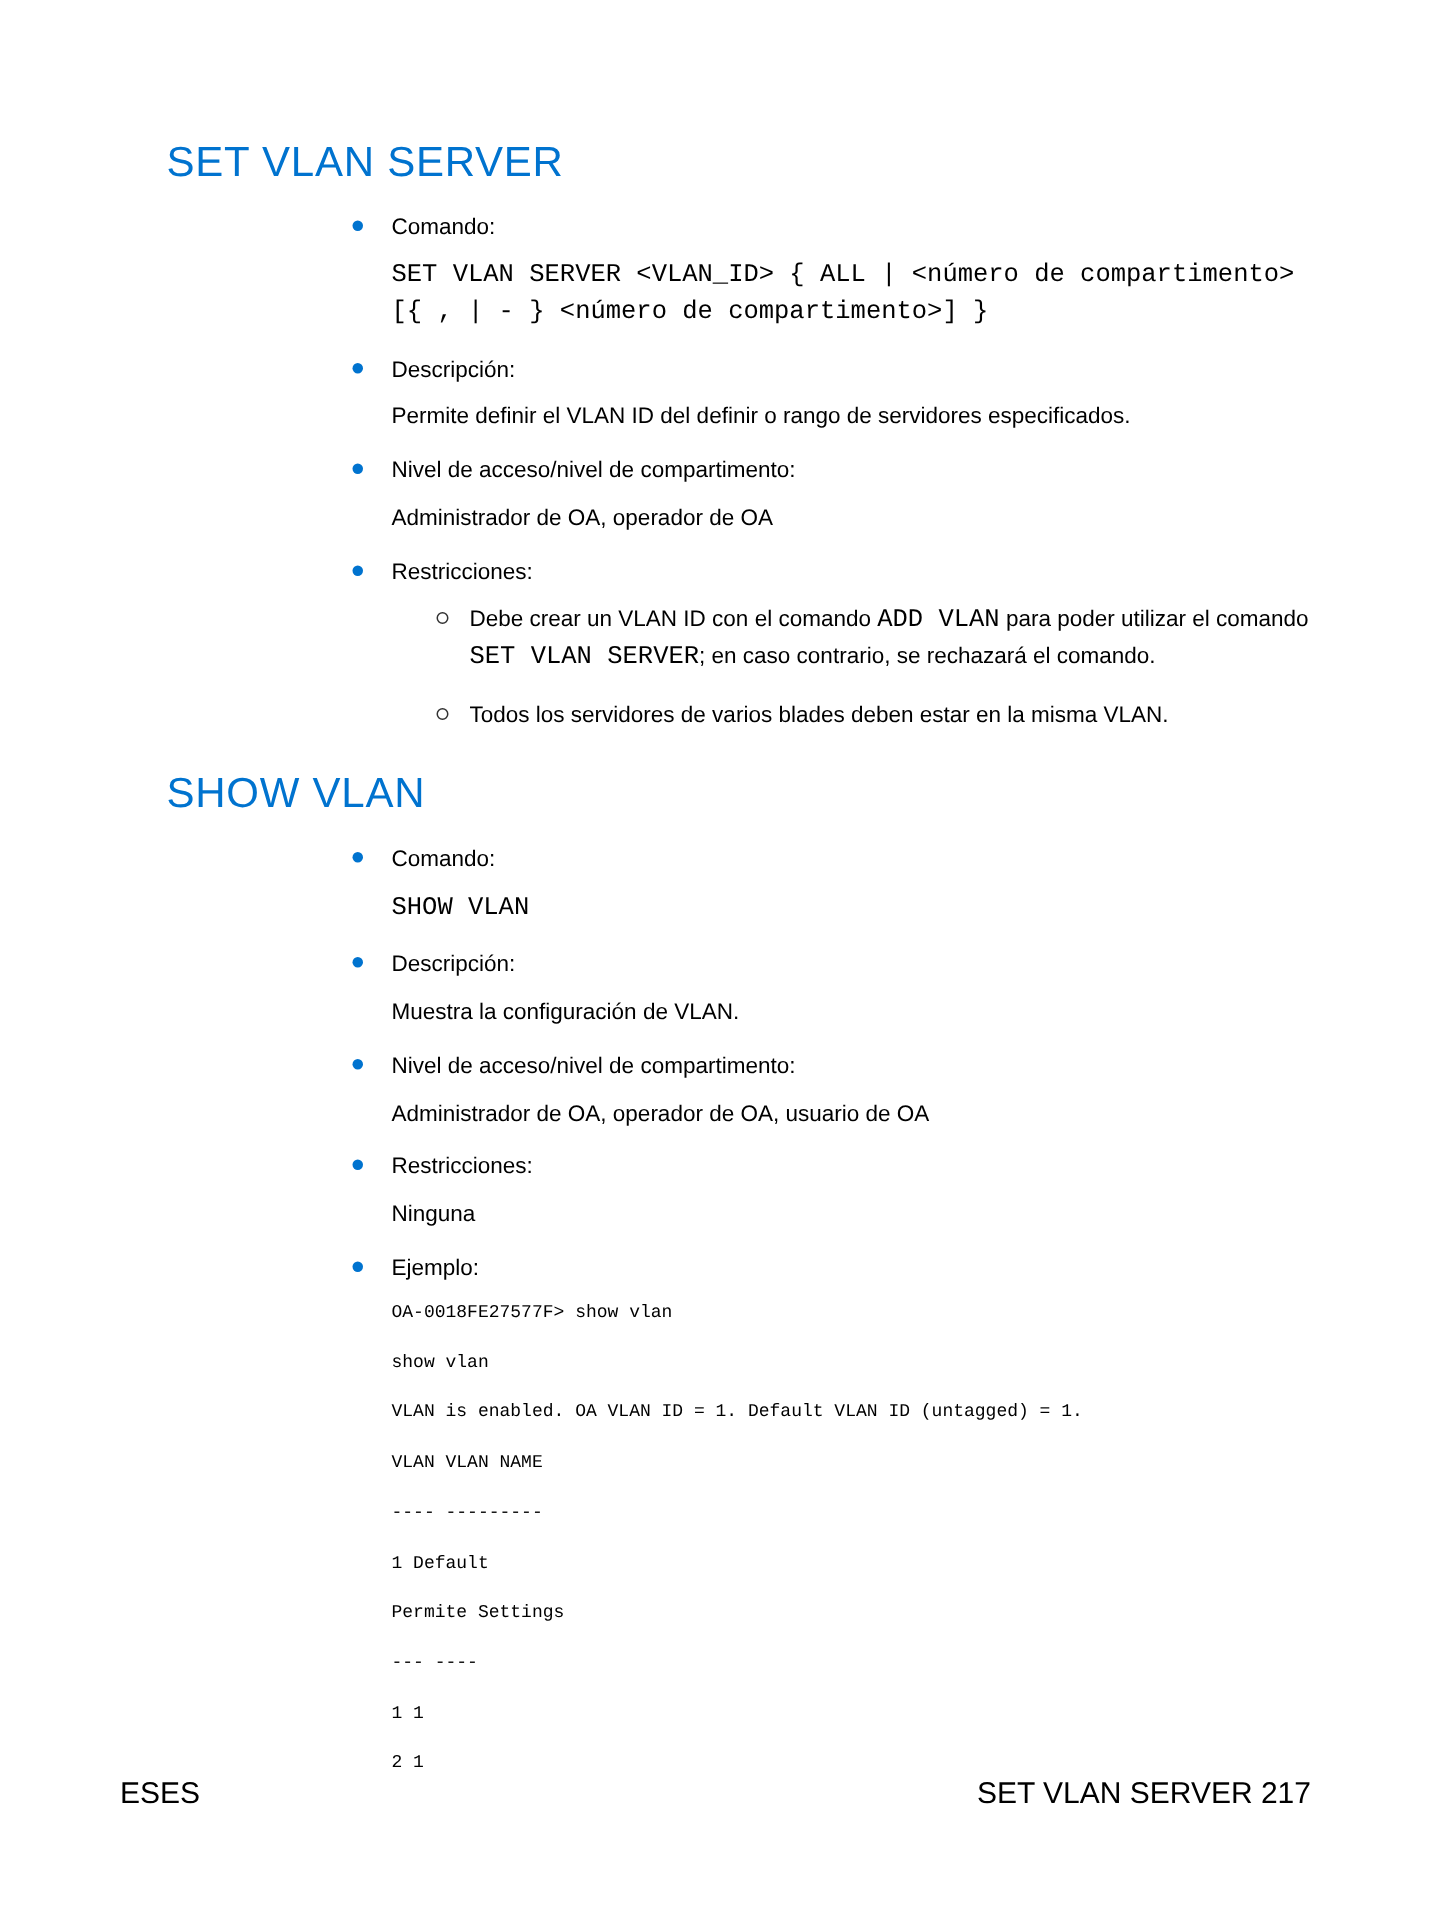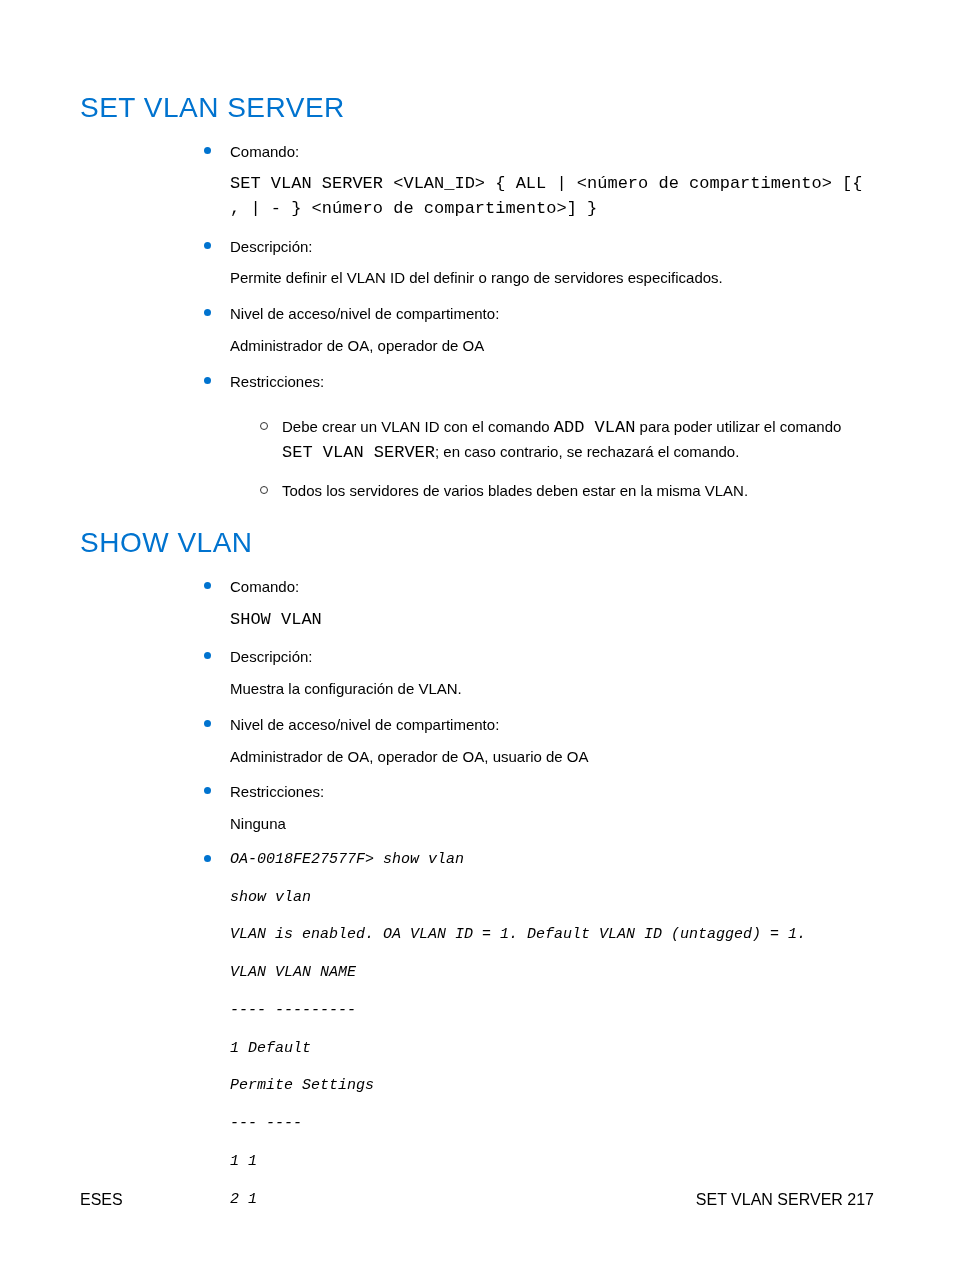--- a/index.html
+++ b/index.html
@@ -8,21 +8,21 @@
     padding: 0;
     background: #fff;
     font-family: Arial, Helvetica, sans-serif;
     color: #000;
     font-size: 15px;
     line-height: 1.45;
   }
   .page {
     width: 954px;
     height: 1271px;
-    padding: 88px 80px 0 80px;
+    padding: 88px 80px 0 111px;
     position: relative;
   }
   h1.section-heading {
     font-size: 28px;
     font-weight: 400;
     color: #0073cf;
     margin: 0 0 12px 0;
     letter-spacing: 0.5px;
   }
   h1.section-heading.gap-top { margin-top: 22px; }
@@ -51,54 +51,53 @@
   }
   .body {
     margin-top: 10px;
   }
   .mono {
     font-family: "Courier New", Courier, monospace;
     font-size: 17px;
   }
   .sub {
     list-style: none;
-    margin: 24px 0 0 0;
+    margin: 10px 0 0 0;
     padding: 0 0 0 26px;
   }
   .sub > li {
     position: relative;
     padding-left: 26px;
     margin-bottom: 14px;
   }
   .sub > li::before {
     content: "";
     position: absolute;
     left: 4px;
     top: 6px;
     width: 6px;
     height: 6px;
     border-radius: 50%;
     border: 1px solid #333;
     background: #fff;
   }
   .example-block .mono-line {
     font-family: "Courier New", Courier, monospace;
-    font-size: 15px;
+    font-size: 12px;
     margin-bottom: 16px;
-    font-style: italic;
   }
   .example-block .mono-line:first-child { margin-top: 10px; }
   .footer {
     position: absolute;
     bottom: 60px;
     left: 80px;
     right: 80px;
     display: flex;
     justify-content: space-between;
-    font-size: 16px;
+    font-size: 20px;
   }
 </style>
 </head>
 <body>
 
 <div class="page">
 
   <h1 class="section-heading">SET VLAN SERVER</h1>
   <ul class="outer">
 
@@ -146,20 +145,21 @@
       <div class="term">Nivel de acceso/nivel de compartimento:</div>
       <div class="body">Administrador de OA, operador de OA, usuario de OA</div>
     </li>
 
     <li>
       <div class="term">Restricciones:</div>
       <div class="body">Ninguna</div>
     </li>
 
     <li>
+      <div class="term">Ejemplo:</div>
       <div class="body example-block">
         <div class="mono-line">OA-0018FE27577F&gt; show vlan</div>
         <div class="mono-line">show vlan</div>
         <div class="mono-line">VLAN is enabled. OA VLAN ID = 1. Default VLAN ID (untagged) = 1.</div>
         <div class="mono-line">VLAN VLAN NAME</div>
         <div class="mono-line">---- ---------</div>
         <div class="mono-line">1 Default</div>
         <div class="mono-line">Permite Settings</div>
         <div class="mono-line">--- ----</div>
         <div class="mono-line">1 1</div>

